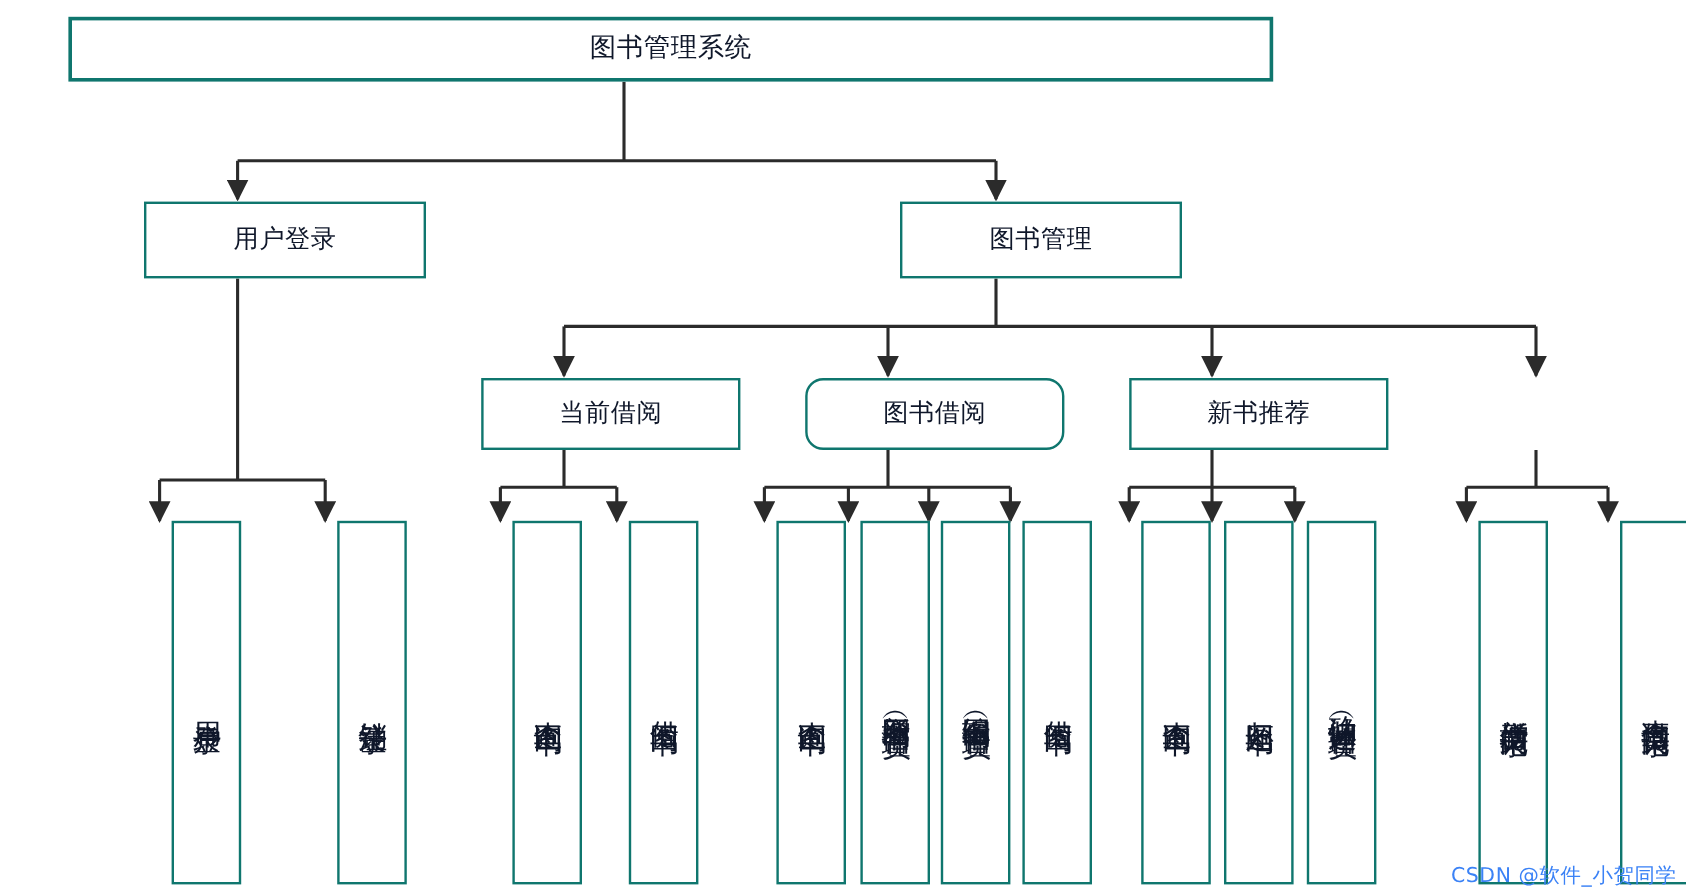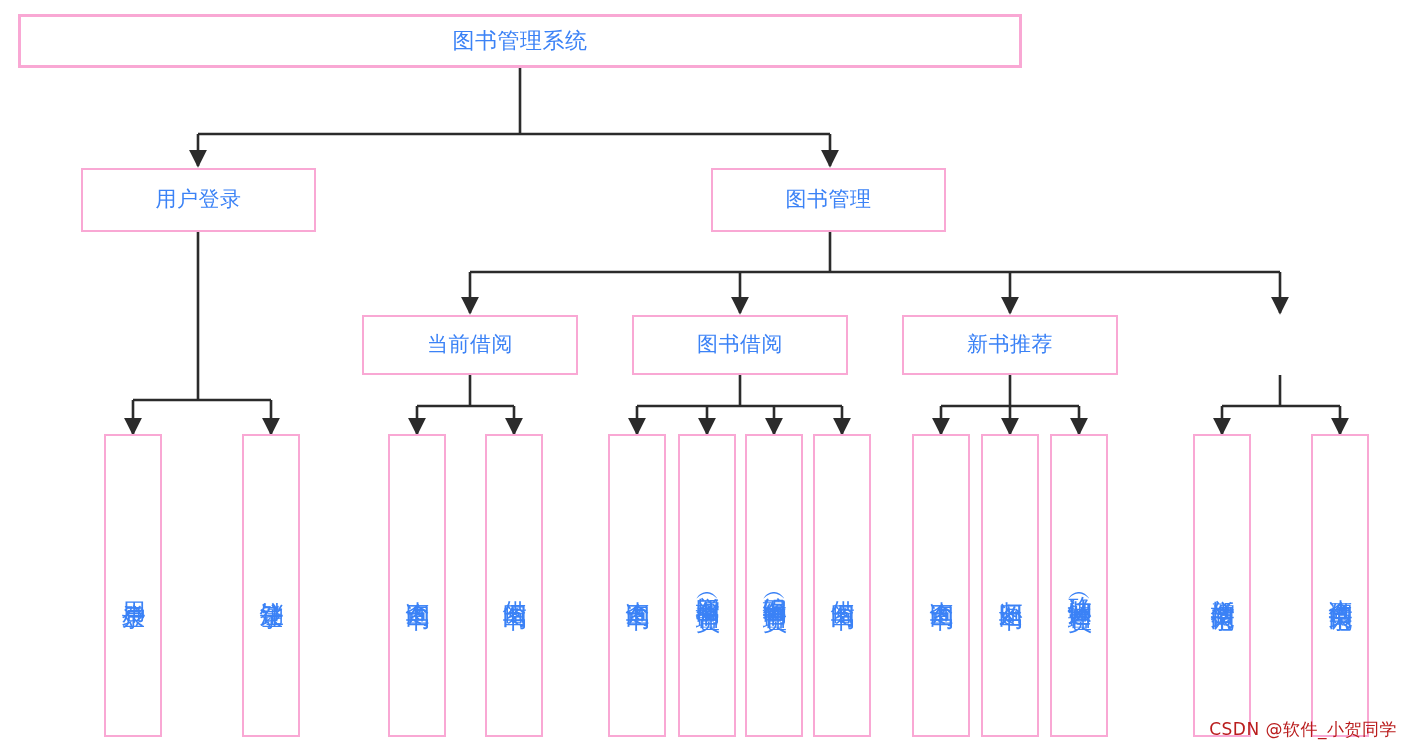--- a/index.html
+++ b/index.html
@@ -21,26 +21,27 @@
     left: 0;
     top: 0;
     width: 1405px;
     height: 747px;
     pointer-events: none;
   }
   .node {
     position: absolute;
     box-sizing: border-box;
     background: #ffffff;
-    border: 2px solid #f9a8d4;
+    border: 2px solid #0f766e;
     display: flex;
     align-items: center;
     justify-content: center;
-    color: #3b82f6;
+    color: #0f172a;
     z-index: 2;
+    margin-left: 39px;
   }
   .node.root {
     border-width: 3px;
   }
   .node .label {
     display: block;
     text-align: center;
     line-height: 1.12;
     letter-spacing: 0.5px;
     white-space: pre-wrap;
@@ -62,21 +63,21 @@
     font-size: 24px;
     line-height: 1.06;
     letter-spacing: 2px;
     max-height: 100%;
   }
   #watermark {
     position: absolute;
     right: 8px;
     bottom: 6px;
     font-size: 17px;
-    color: #b91c1c;
+    color: #3b82f6;
     font-family: "DejaVu Sans", "Liberation Sans", sans-serif;
     letter-spacing: 0.5px;
     z-index: 5;
     user-select: none;
   }
 </style>
 </head>
 <body>
 
 <div id="canvas">
@@ -138,21 +139,21 @@
   <div class="node horizontal" style="left:81px; top:168px; width:235px; height:64px;">
     <span class="label">用户登录</span>
   </div>
   <div class="node horizontal" style="left:711px; top:168px; width:235px; height:64px;">
     <span class="label">图书管理</span>
   </div>
 
   <div class="node horizontal" style="left:362px; top:315px; width:216px; height:60px;">
     <span class="label">当前借阅</span>
   </div>
-  <div class="node horizontal" style="left:632px; top:315px; width:216px; height:60px;">
+  <div class="node horizontal" style="left:632px; top:315px; width:216px; height:60px;border-radius:15px;">
     <span class="label">图书借阅</span>
   </div>
   <div class="node horizontal" style="left:902px; top:315px; width:216px; height:60px;">
     <span class="label">新书推荐</span>
   </div>
 
   <div class="node vertical" style="left:104px; top:434px; width:58px; height:303px;">
     <span class="label">用户登录</span>
   </div>
   <div class="node vertical" style="left:242px; top:434px; width:58px; height:303px;">

